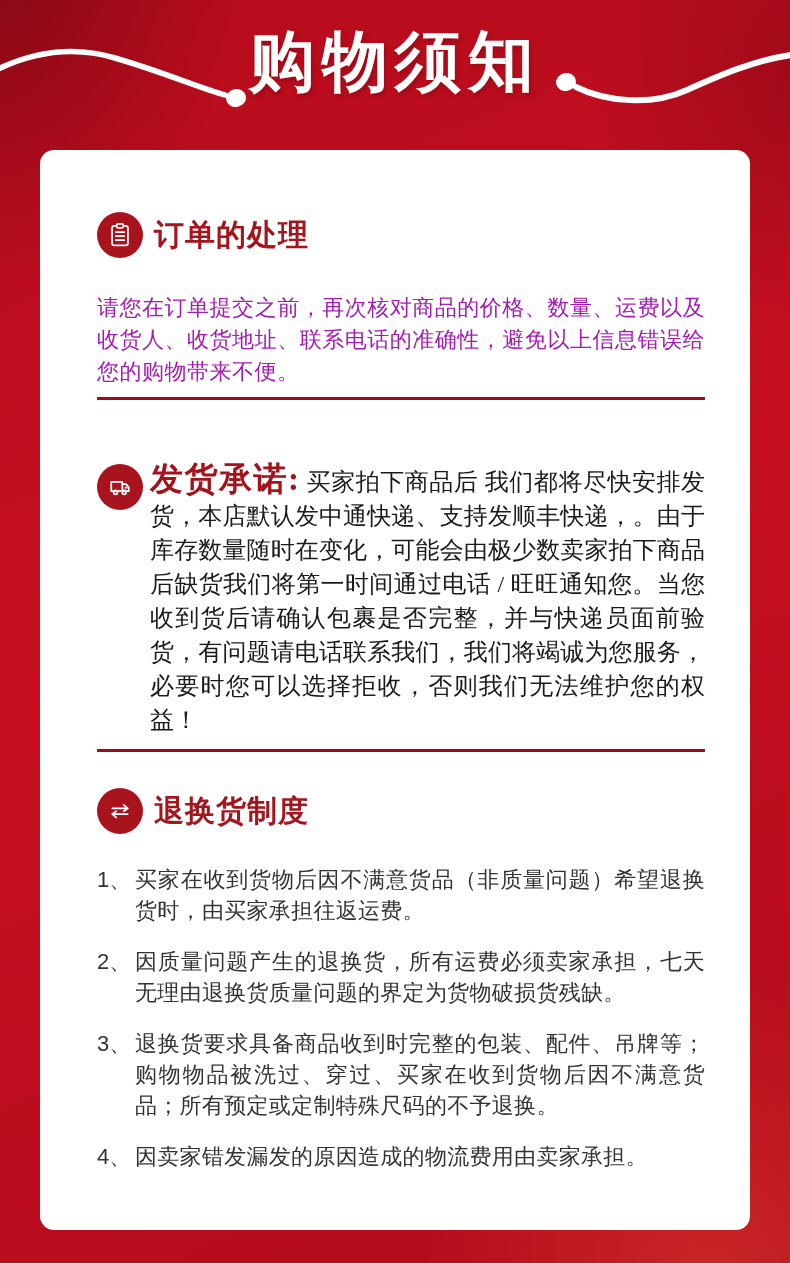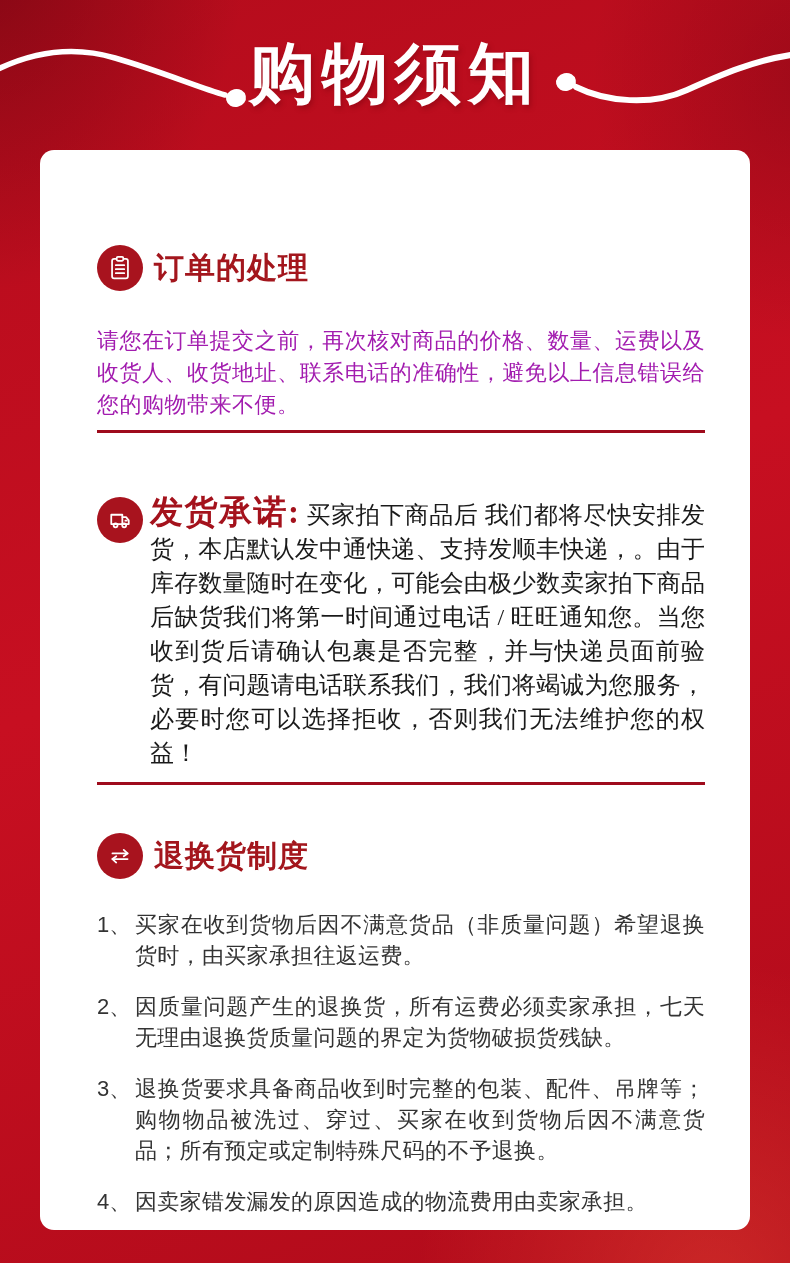--- a/index.html
+++ b/index.html
@@ -9,33 +9,33 @@
     width:790px; height:1263px; overflow:hidden; position:relative;
     background:
       radial-gradient(60% 42% at 90% 102%, rgba(255,96,64,.33), rgba(255,96,64,0) 62%),
       radial-gradient(55% 45% at -2% -4%, rgba(55,0,8,.38), rgba(55,0,8,0) 60%),
       radial-gradient(45% 35% at 102% 6%, rgba(80,0,10,.28), rgba(80,0,10,0) 60%),
       linear-gradient(158deg,#b50c1c 0%,#c70f21 46%,#b00b1a 100%);
   }
   .header{ position:relative; height:150px; text-align:center; }
   .waves{ position:absolute; left:0; top:0; width:790px; height:150px; }
   .page-title{
-    position:relative; padding-top:38px;
+    position:relative; padding-top:26px;
     font-size:66px; line-height:70px; font-weight:900; color:#ffffff;
     letter-spacing:7px; text-shadow:2px 3px 5px rgba(110,0,12,.38);
   }
   .page-subtitle{
     position:relative; margin-top:6px;
     font-size:23px; font-weight:700; color:#ffffff; letter-spacing:.5px;
     text-shadow:1px 2px 3px rgba(110,0,12,.3);
   }
   .card{
     position:relative; margin:0 40px; width:710px; height:1080px;
     background:#ffffff; border-radius:14px;
-    padding:95px 45px 0 57px;
+    padding:62px 45px 0 57px;
   }
   .sec-head{ display:flex; align-items:center; gap:11px; height:46px; }
   .icon-circle{
     width:46px; height:46px; border-radius:50%; background:#a8131e;
     display:flex; align-items:center; justify-content:center; flex:0 0 46px;
   }
   .icon-circle svg{ display:block; }
   .sec-title{
     font-size:30px; font-weight:700; color:#a3161d; letter-spacing:1px;
   }
@@ -50,21 +50,21 @@
   .ship-row .icon-circle{ margin-top:2px; margin-right:7px; }
   .ship-text{
     flex:1; font-family:"Liberation Serif","DejaVu Serif",serif;
     font-size:24px; line-height:34px; color:#1a1a1a; text-align:justify;
   }
   .ship-title{
     font-family:"Liberation Serif","DejaVu Serif",serif;
     font-size:33px; line-height:34px; font-weight:700; color:#a4121c;
     margin-right:6px; letter-spacing:1px;
   }
-  .returns{ margin-top:48px; }
+  .returns{ margin-top:36px; }
   .policy-list{ list-style:none; margin-top:30px; }
   .policy-item{ display:flex; font-size:22px; line-height:31px; color:#333333; }
   .policy-item + .policy-item{ margin-top:20px; }
   .policy-num{ flex:0 0 38px; }
   .policy-text{ flex:1; text-align:justify; letter-spacing:.3px; }
 </style>
 </head>
 <body>
 
 <div class="header">

